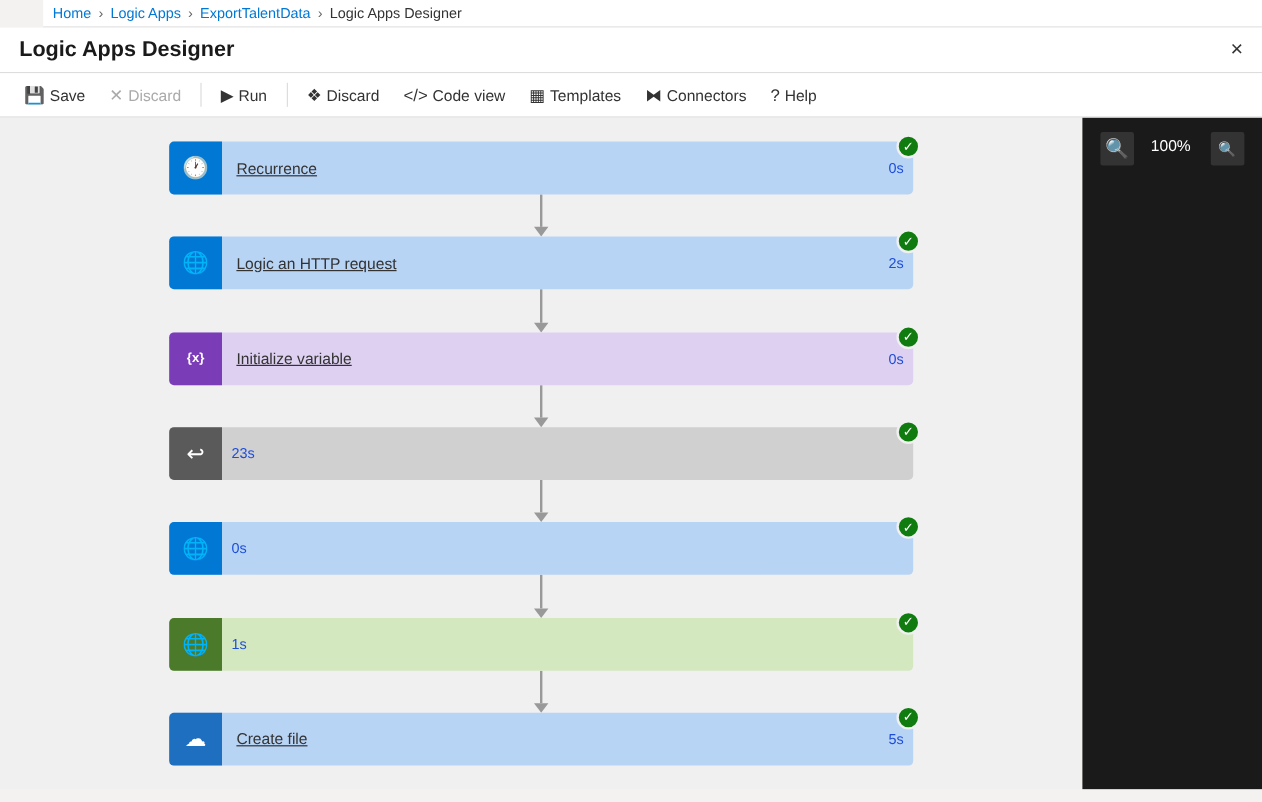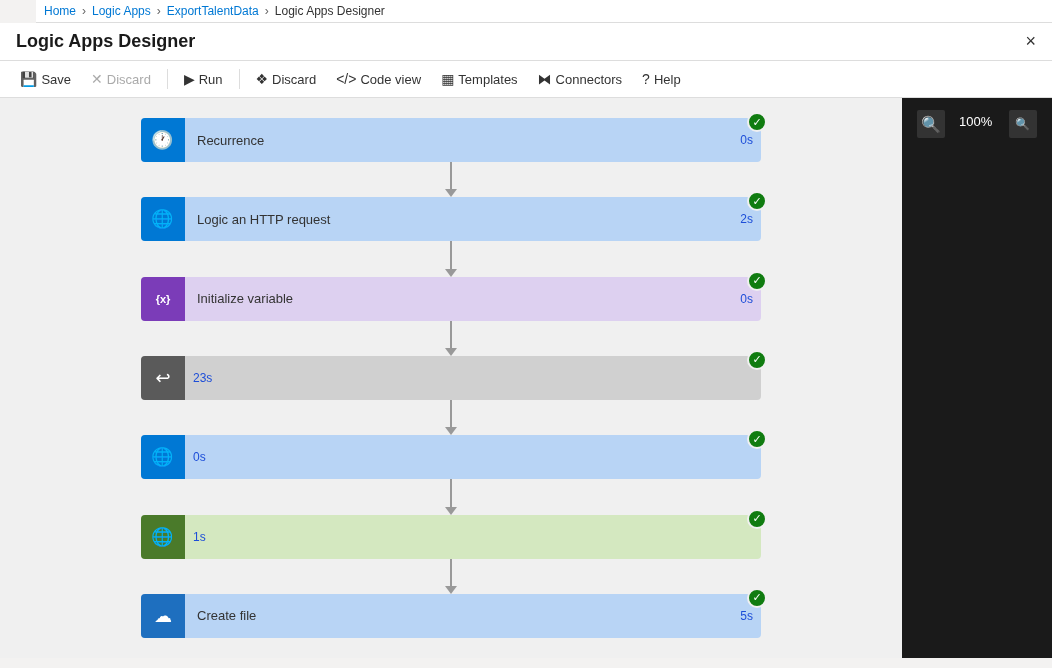--- a/index.html
+++ b/index.html
@@ -103,20 +103,21 @@
       font-size: 18px;
     }
     .step-node .label {
       flex: 1;
       padding: 0 12px;
       font-size: 13px;
       font-weight: 400;
       white-space: nowrap;
       overflow: hidden;
       text-overflow: ellipsis;
+      text-decoration: underline;
     }
     .step-node .duration {
       padding: 0 8px;
       font-size: 12px;
       color: #1d4ed8;
       white-space: nowrap;
     }
     .step-node .check-badge {
       position: absolute;
       top: -6px;

